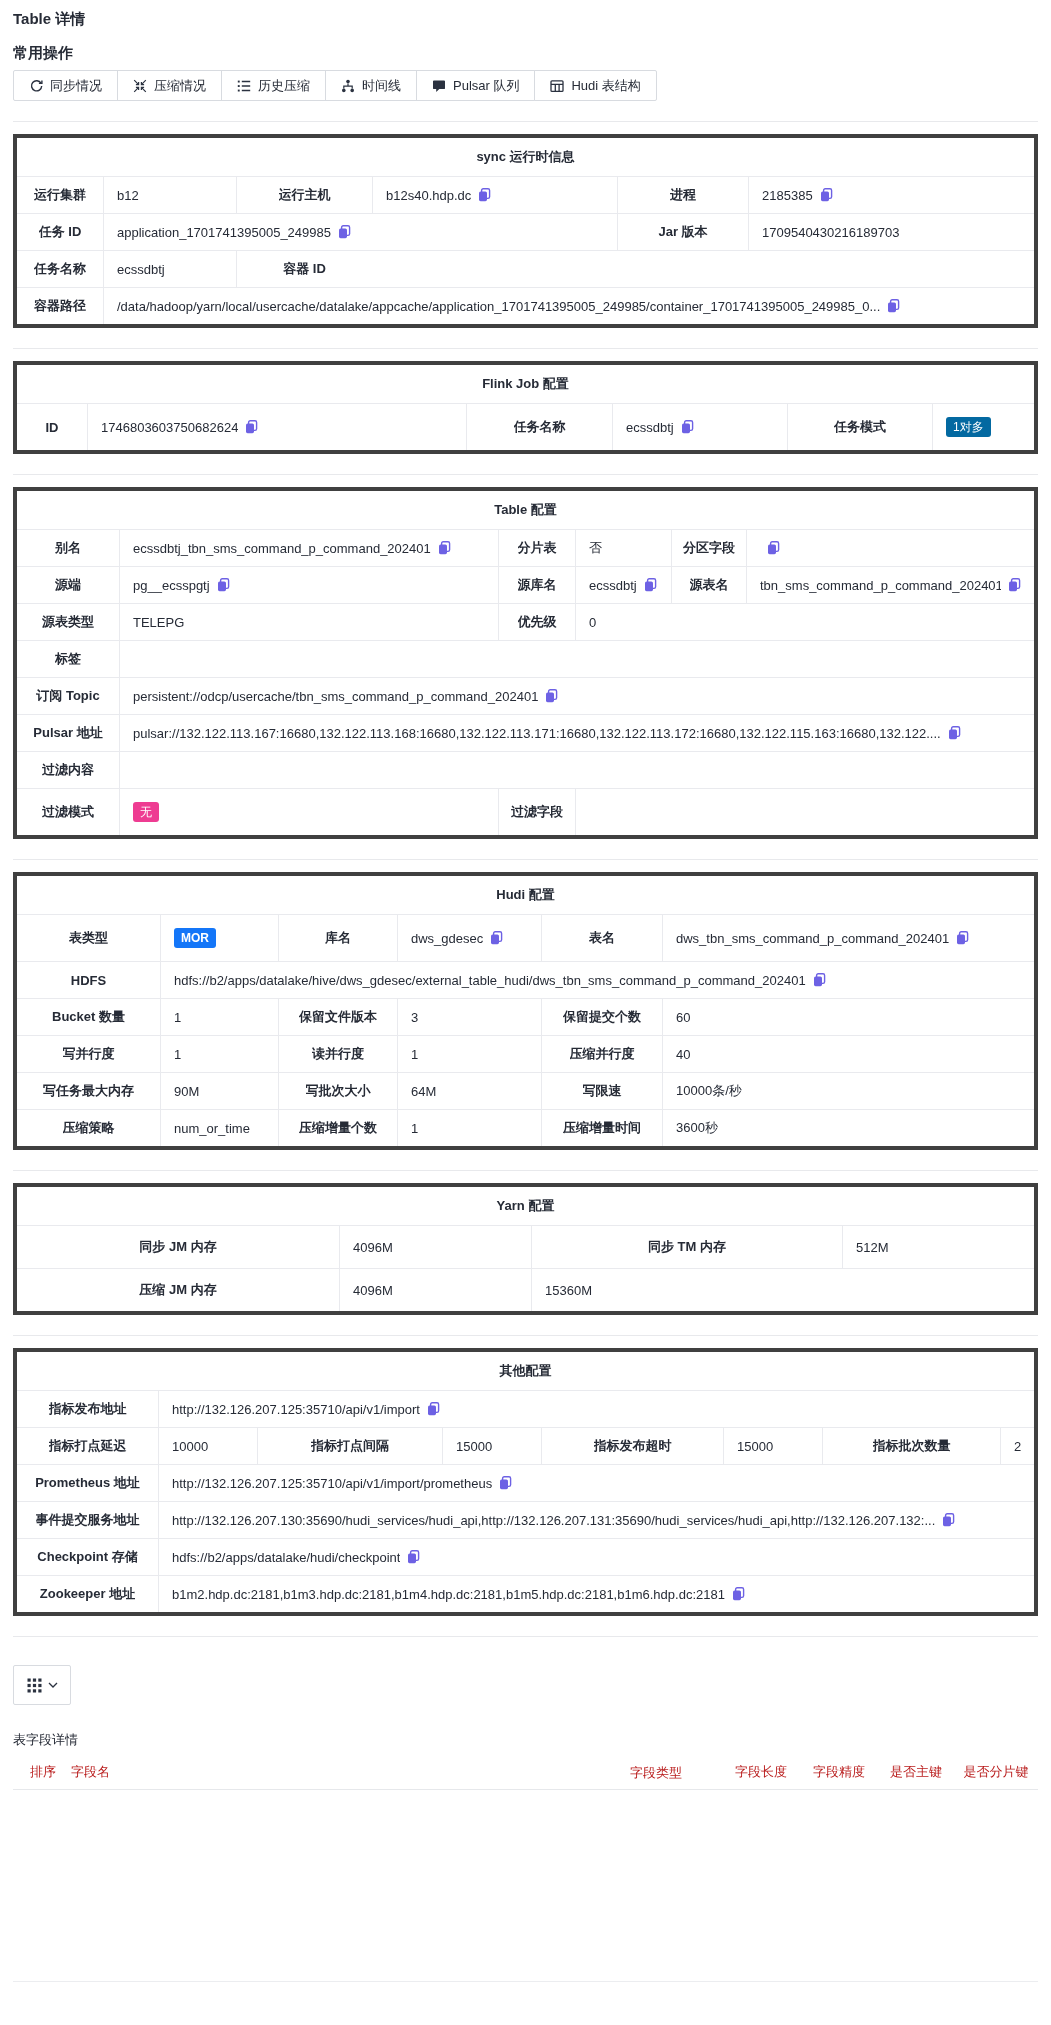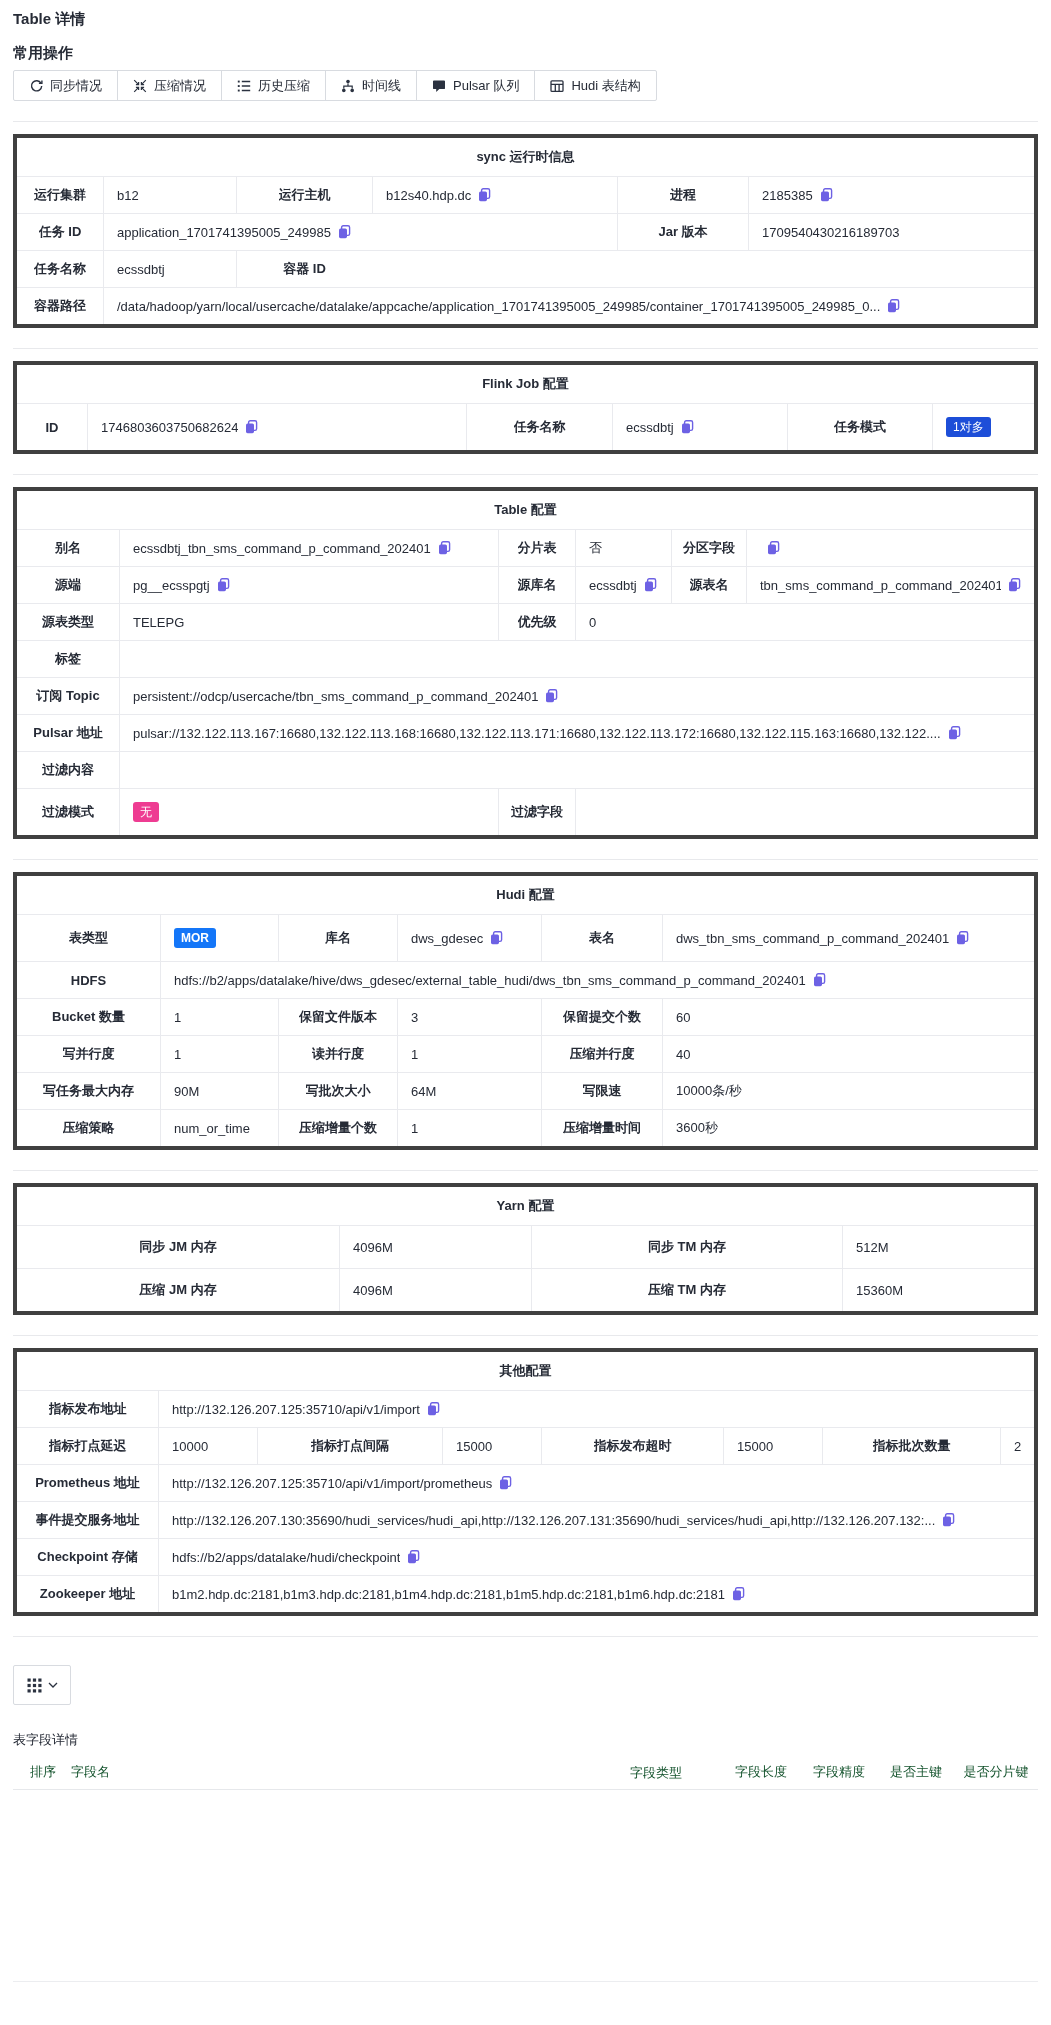--- a/index.html
+++ b/index.html
@@ -23,30 +23,30 @@
   .cfg-row{display:flex;align-items:stretch;border-top:1px solid #e9eaee}
   .cfg-row:first-child{border-top:none}
   .cfg-cell{display:flex;align-items:center;padding:0 13px;box-sizing:border-box;overflow:hidden;font-size:13px;min-width:0}
   .cfg-cell + .cfg-cell{border-left:1px solid #e9eaee}
   .cfg-head{min-height:38px}
   .cfg-head .ttl{justify-content:center;font-weight:bold;width:100%;font-size:13px}
   .lbl{justify-content:center;font-weight:bold;text-align:center;padding:0 6px}
   .vtext{white-space:nowrap;overflow:hidden}
   .cp{flex:none;margin-left:7px;cursor:pointer}
   .badge{display:inline-block;padding:2px 7px;border-radius:3px;font-size:12px;line-height:16px;color:#fff;white-space:nowrap}
-  .b-purple{background:#1d4ed8}
+  .b-purple{background:#0369a1}
   .b-pink{background:#ee3c92}
   .b-blue{background:#1476f8;font-weight:bold}
 
   .dd-btn{margin-top:28px;width:58px;height:40px;border:1px solid #d8dbe0;border-radius:2px;
     display:flex;align-items:center;justify-content:center;gap:6px;cursor:pointer;background:#fff;box-sizing:border-box}
 
   .fld-caption{font-size:13px;margin-top:26px;line-height:18px}
   .fld-table{margin-top:6px}
-  .fld-head{display:flex;align-items:center;height:34px;border-bottom:1px solid #e6e8eb;font-size:13px;color:#14532d}
+  .fld-head{display:flex;align-items:center;height:34px;border-bottom:1px solid #e6e8eb;font-size:13px;color:#b91c1c}
   .fld-row{display:flex;align-items:center;border-bottom:1px solid #ecedf0;padding:14px 0;min-height:47px;
     font-size:13px;color:#3f4652;box-sizing:border-box}
   .c-order{width:58px;padding-left:17px;box-sizing:border-box;flex:none}
   .c-name{flex:1;min-width:0}
   .c-type{width:92px;flex:none;padding-right:12px;box-sizing:border-box;line-height:17px}
   .c-len,.c-prec{width:78px;flex:none;text-align:center}
   .c-pk{width:76px;flex:none;text-align:center}
   .c-shard{width:84px;flex:none;text-align:center}
 </style>
 </head>
@@ -489,23 +489,20 @@
           <span class="vtext">512M</span>
         </div>
       </div>
       <div class="cfg-row" style="min-height:42px">
         <div class="cfg-cell lbl" style="width:322px;flex:none">
           <span class="vtext">压缩 JM 内存</span>
         </div>
         <div class="cfg-cell val" style="width:192px;flex:none">
           <span class="vtext">4096M</span>
         </div>
-        <div class="cfg-cell lbl" style="width:311px;flex:none">
-          <span class="vtext">压缩 TM 内存</span>
-        </div>
         <div class="cfg-cell val" style="flex:1">
           <span class="vtext">15360M</span>
         </div>
       </div>
     </div>
     <div class="sep"></div>
     <div class="cfg">
       <div class="cfg-row cfg-head">
         <div class="cfg-cell ttl">其他配置</div>
       </div>

